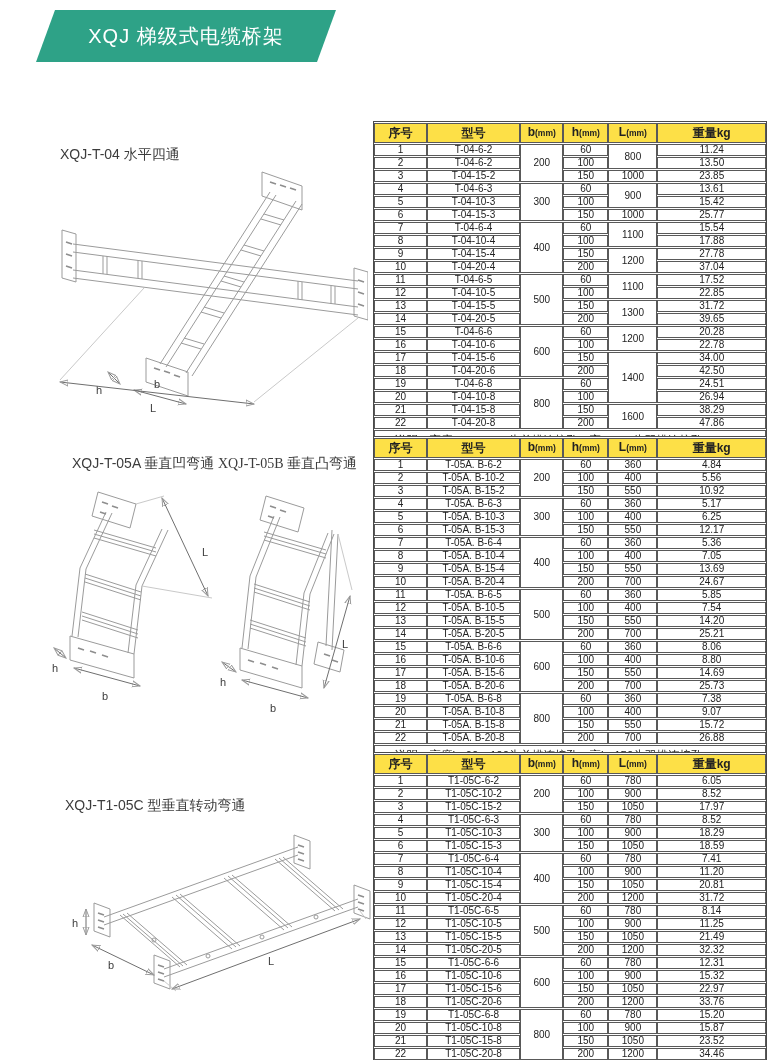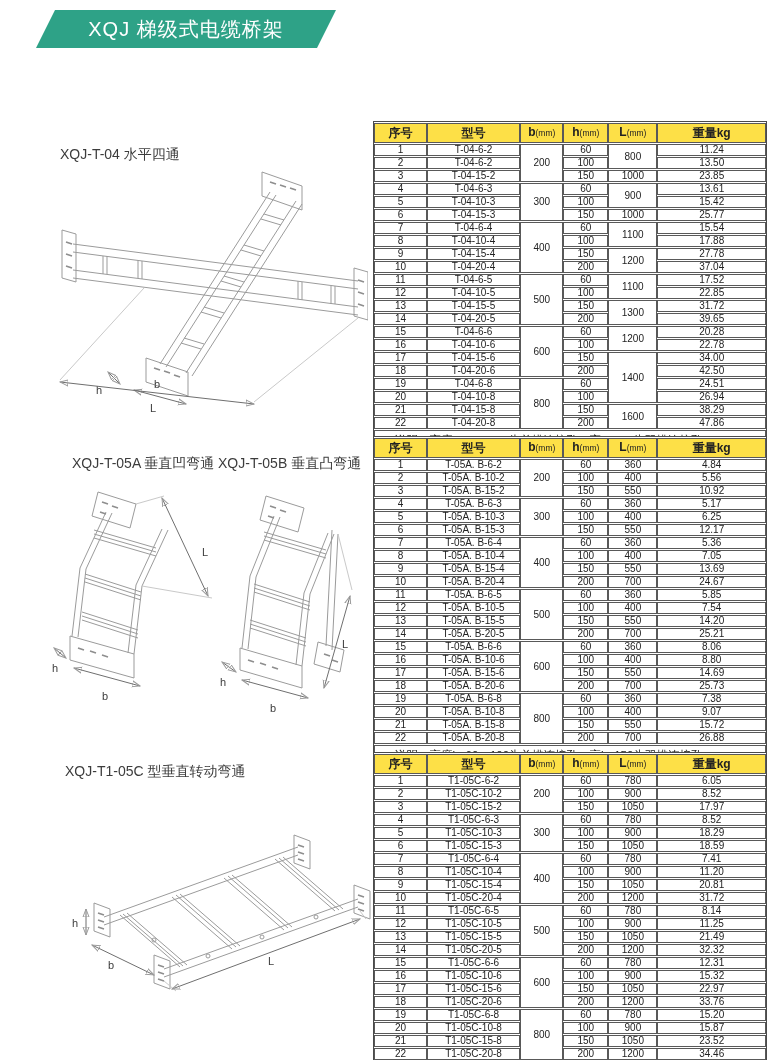--- a/index.html
+++ b/index.html
@@ -1,36 +1,36 @@
 <!DOCTYPE html>
 <html><head>
 <meta charset="utf-8">
 <style>
   html,body{margin:0;padding:0;background:#fff;}
   .page{position:relative;width:780px;height:1060px;background:#fff;overflow:hidden;
         font-family:"Liberation Sans",sans-serif;outline:1px solid #d8d8d8;}
 
   
-  .banner{position:absolute;left:36px;top:10px;width:300px;height:38px;
+  .banner{position:absolute;left:36px;top:10px;width:300px;height:52px;
           clip-path:polygon(19px 0,100% 0,calc(100% - 19px) 100%,0 100%);
           display:flex;align-items:center;justify-content:center;
           color:#fff;font-size:20px;letter-spacing:1px;}
 
   
   .section-label{position:absolute;font-size:14px;color:#3c3c3c;white-space:nowrap;}
 
   
   table.spec{position:absolute;left:373px;width:394px;table-layout:fixed;
              border-collapse:separate;border-spacing:0 1px;background:#fff;
              border:1px solid #4a4a4a;}
   table.spec th,table.spec td{border:1px solid #595959;text-align:center;padding:0;
              font-size:10px;line-height:10px;height:10px;color:#222;
              white-space:nowrap;overflow:hidden;}
   table.spec th{background:#fde047;font-size:12px;font-weight:bold;height:17px;line-height:17px;}
-  table.spec th .unit{font-size:8.5px;font-weight:normal;}
+  table.spec th .unit{font-size:8.5px;font-weight:bold;}
   table.spec td.note-cell{text-align:left;padding:3px 0 3px 20px;font-size:11.5px;
              height:12px;line-height:12px;}
   .t1{top:121px;} .t2{top:436px;} .t3{top:752px;}
 
   
   .drawing{position:absolute;}
   .d1{left:48px;top:166px;} .d2{left:46px;top:478px;} .d3{left:58px;top:823px;}
   .drawing path,.drawing line,.drawing polygon,.drawing polyline,.drawing circle
       {fill:none;stroke:#9b9b9b;stroke-width:1;}
   .drawing .dim{stroke:#6f6f6f;}
@@ -42,22 +42,22 @@
 <body>
 
 <div class="page">
 
   <div class="banner" style="background: rgb(46, 162, 135); color: rgb(255, 255, 255);">
     <span>XQJ 梯级式电缆桥架</span>
   </div>
 
   <div class="section-label" style="left:60px;top:146px;">XQJ-T-04 水平四通</div>
   <div class="section-label" style="left:72px;top:455px;">XQJ-T-05A 垂直凹弯通</div>
-  <div class="section-label" style="left:218px;top:455px;">XQJ-T-05B 垂直凸弯通</div>
-  <div class="section-label" style="left:65px;top:763px;">XQJ-T1-05C 型垂直转动弯通</div>
+  <div class="section-label" style="left:218px;top:455px;font-family:Liberation Serif, serif;">XQJ-T-05B 垂直凸弯通</div>
+  <div class="section-label" style="left:65px;top:797px;">XQJ-T1-05C 型垂直转动弯通</div>
 
   <svg class="drawing d1" width="320" height="250" viewBox="0 0 320 250">
     <defs>
       <marker id="arr1" markerWidth="9" markerHeight="8" refX="8" refY="4" orient="auto-start-reverse">
         <path d="M0,1 L8,4 L0,7 Z" fill="#222" stroke="none"></path>
       </marker>
     </defs>
 
     <line x1="25" y1="78" x2="310" y2="115"></line>
     <line x1="25" y1="86" x2="310" y2="123"></line>

